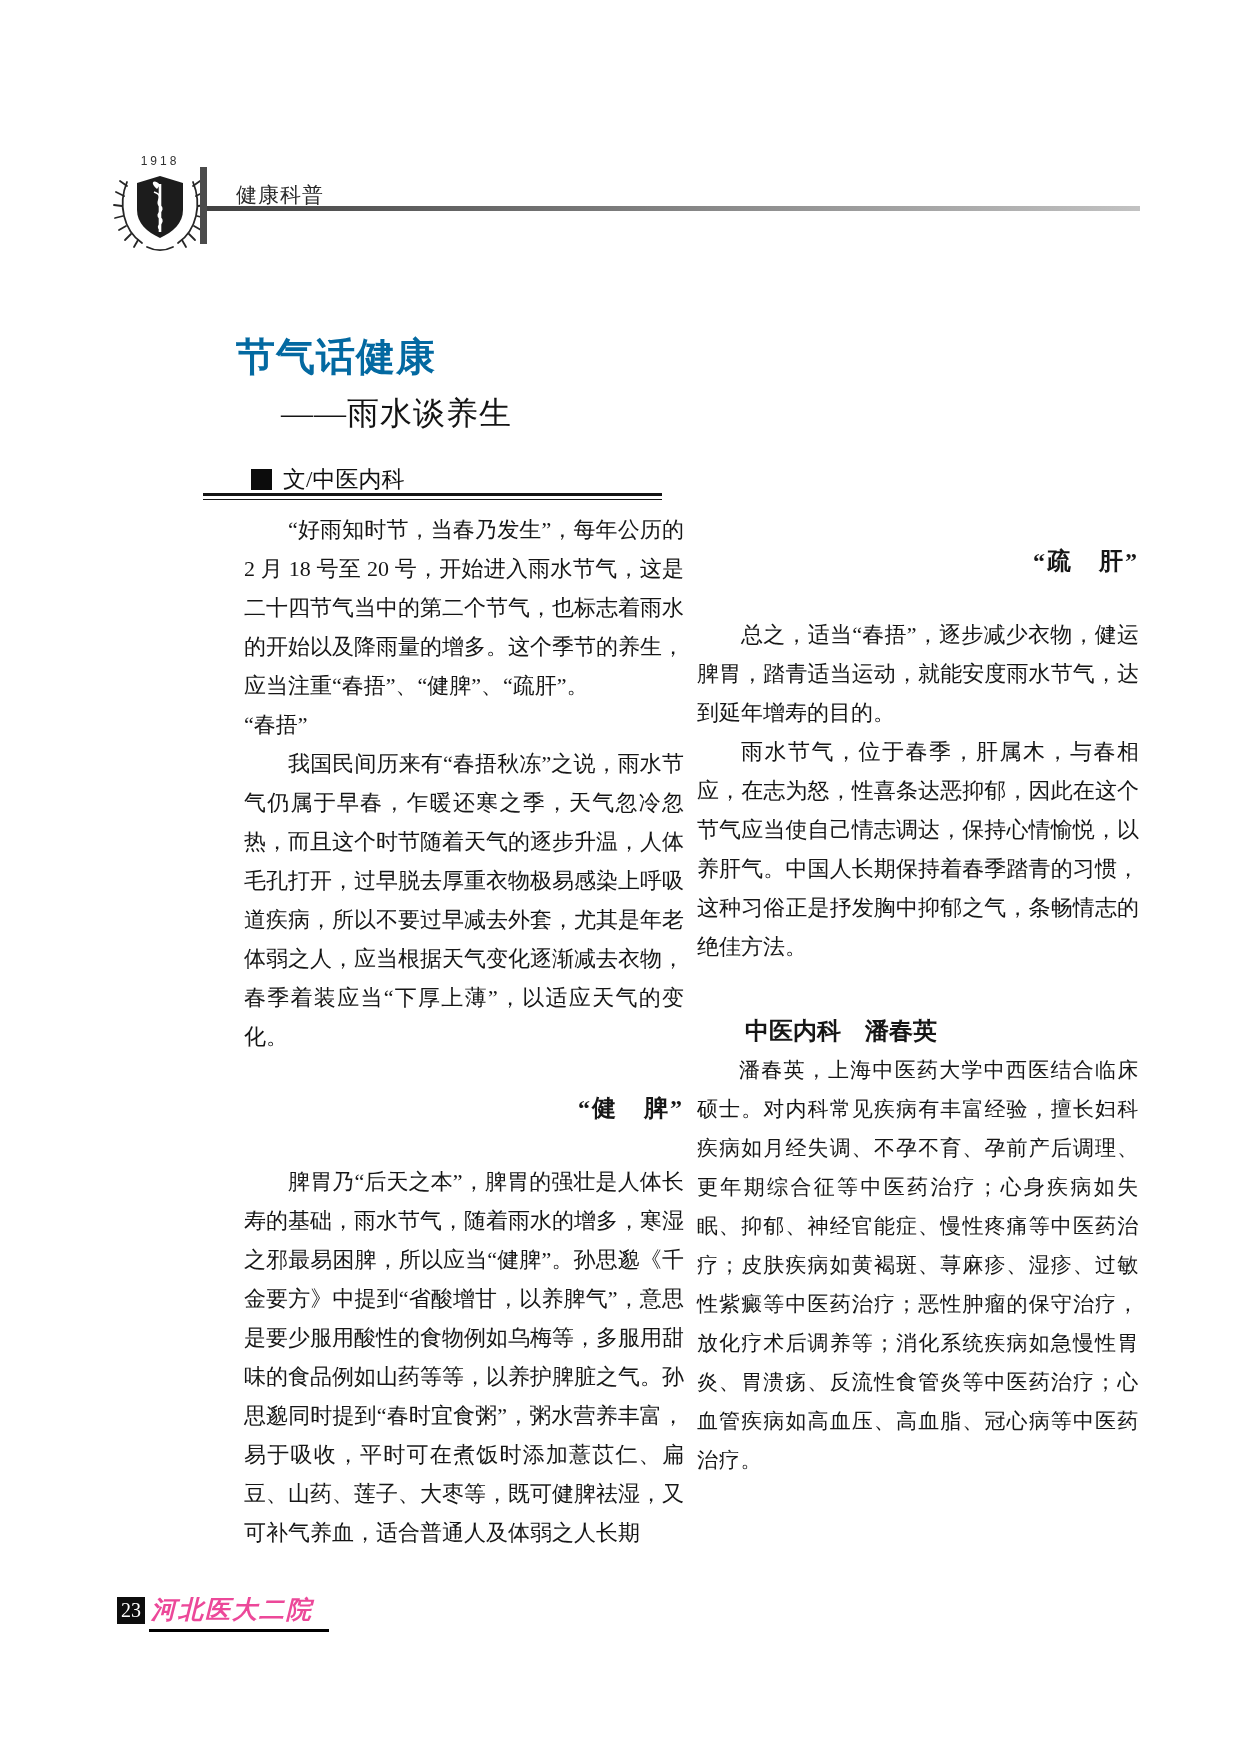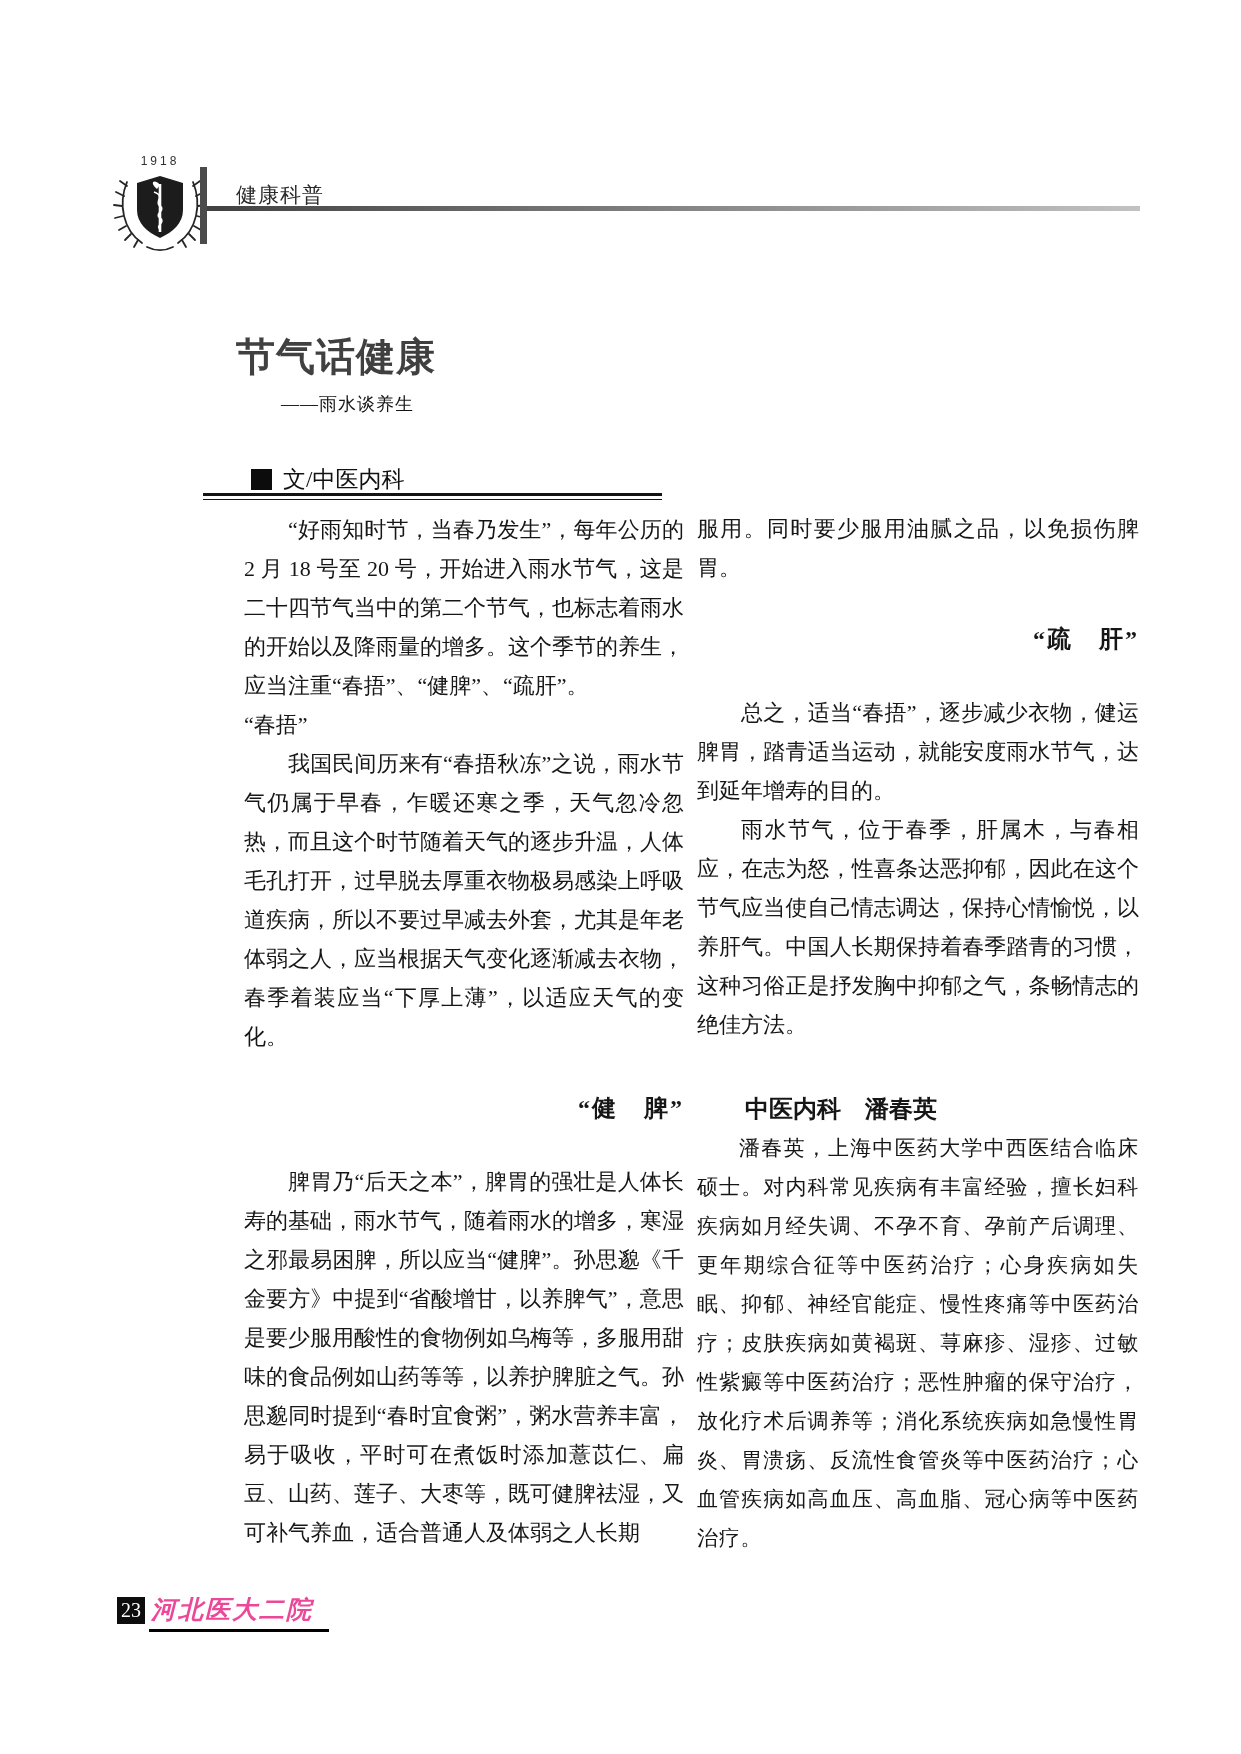--- a/index.html
+++ b/index.html
@@ -20,25 +20,25 @@
     font-family:"Liberation Sans", sans-serif;
     font-size:21px;letter-spacing:1px;color:#2b2b2b;
   }
   .hrule{
     position:absolute;left:207px;top:206px;width:933px;height:5px;
     background:linear-gradient(90deg,#414141 0%,#8a8a8a 55%,#c2c2c2 100%);
   }
   
   .title{
     position:absolute;left:236px;top:330px;
-    font-size:39px;font-weight:bold;color:#404040;letter-spacing:1px;
+    font-size:39px;font-weight:bold;color:#0369a1;letter-spacing:1px;
   }
   .subtitle{
     position:absolute;left:281px;top:392px;
-    font-size:18px;color:#141414;letter-spacing:1px;
+    font-size:32px;color:#141414;letter-spacing:1px;
   }
   .byline{
     position:absolute;left:251px;top:464px;
     display:flex;align-items:center;gap:11px;
   }
   .byline .sq{width:21px;height:21px;background:#0c0c0c;flex:0 0 auto;}
   .byline .bt{font-size:23px;color:#111;}
   .byline-rule{
     position:absolute;left:203px;top:493px;width:459px;height:3px;
     border-top:3px solid #141414;border-bottom:1px solid #141414;
@@ -123,21 +123,20 @@
 
   <div class="col col-left">
     <p class="para">“好雨知时节，当春乃发生”，每年公历的 2 月 18 号至 20 号，开始进入雨水节气，这是二十四节气当中的第二个节气，也标志着雨水的开始以及降雨量的增多。这个季节的养生，应当注重“春捂”、“健脾”、“疏肝”。</p>
     <p class="subhead-left">“春捂”</p>
     <p class="para">我国民间历来有“春捂秋冻”之说，雨水节气仍属于早春，乍暖还寒之季，天气忽冷忽热，而且这个时节随着天气的逐步升温，人体毛孔打开，过早脱去厚重衣物极易感染上呼吸道疾病，所以不要过早减去外套，尤其是年老体弱之人，应当根据天气变化逐渐减去衣物，春季着装应当“下厚上薄”，以适应天气的变化。</p>
     <p class="subhead-center">“健　脾”</p>
     <p class="para">脾胃乃“后天之本”，脾胃的强壮是人体长寿的基础，雨水节气，随着雨水的增多，寒湿之邪最易困脾，所以应当“健脾”。孙思邈《千金要方》中提到“省酸增甘，以养脾气”，意思是要少服用酸性的食物例如乌梅等，多服用甜味的食品例如山药等等，以养护脾脏之气。孙思邈同时提到“春时宜食粥”，粥水营养丰富，易于吸收，平时可在煮饭时添加薏苡仁、扁豆、山药、莲子、大枣等，既可健脾祛湿，又可补气养血，适合普通人及体弱之人长期</p>
   </div>
 
   <div class="col col-right">
-    <p class="para-cont">服用。同时要少服用油腻之品，以免损伤脾胃。</p>
     <p class="subhead-center">“疏　肝”</p>
     <p class="para">总之，适当“春捂”，逐步减少衣物，健运脾胃，踏青适当运动，就能安度雨水节气，达到延年增寿的目的。</p>
     <p class="para">雨水节气，位于春季，肝属木，与春相应，在志为怒，性喜条达恶抑郁，因此在这个节气应当使自己情志调达，保持心情愉悦，以养肝气。中国人长期保持着春季踏青的习惯，这种习俗正是抒发胸中抑郁之气，条畅情志的绝佳方法。</p>
     <p class="author-heading">中医内科　潘春英</p>
     <p class="bio">潘春英，上海中医药大学中西医结合临床硕士。对内科常见疾病有丰富经验，擅长妇科疾病如月经失调、不孕不育、孕前产后调理、更年期综合征等中医药治疗；心身疾病如失眠、抑郁、神经官能症、慢性疼痛等中医药治疗；皮肤疾病如黄褐斑、荨麻疹、湿疹、过敏性紫癜等中医药治疗；恶性肿瘤的保守治疗，放化疗术后调养等；消化系统疾病如急慢性胃炎、胃溃疡、反流性食管炎等中医药治疗；心血管疾病如高血压、高血脂、冠心病等中医药治疗。</p>
   </div>
 
   <div class="pagenum">23</div>
   <div class="brand">河北医大二院</div>
 

